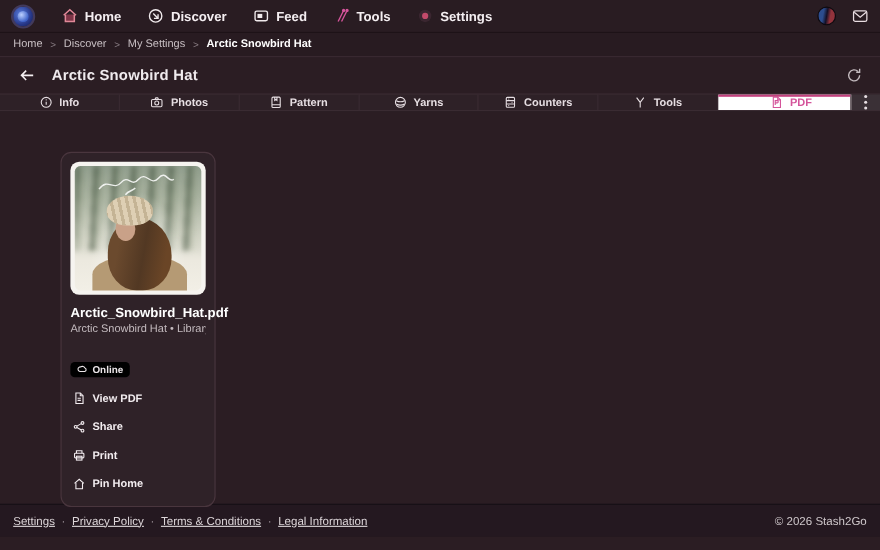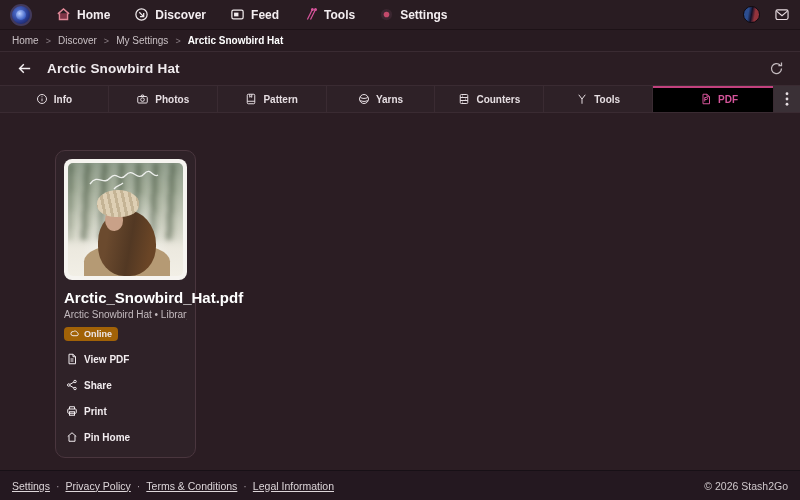--- a/index.html
+++ b/index.html
@@ -45,28 +45,28 @@
   .crumb-sep { color: #8b7f85; font-size: 9px; }
   .crumb.current { font-weight: bold; color: #ffffff; }
 
   
   .titlebar { height: 33px; display: flex; align-items: center; gap: 14px; padding: 0 16px; }
   .back-btn { cursor: pointer; display: flex; align-items: center; }
   .page-title { font-size: 13.5px; font-weight: bold; letter-spacing: .2px; }
   .refresh-btn { margin-left: auto; cursor: pointer; }
 
   
-  .tabbar { height: 28px; display: flex; background: #2e2127;
+  .tabbar { height: 16px; display: flex; background: #2e2127;
     border-top: 1px solid #3a2b32; border-bottom: 1px solid #3a2b32; }
   .tab {
     flex: 1; display: flex; align-items: center; justify-content: center; gap: 6px;
     font-size: 10px; font-weight: bold; color: #e6dee2;
     border-right: 1px solid #3a2b32; position: relative; cursor: pointer;
   }
-  .tab.active { background: #000000; color: #d4549a; padding-left: 12px; }
+  .tab.active { background: #ffffff; color: #d4549a; padding-left: 12px; }
   .tab.active::before { content: ""; position: absolute; top: 0; left: 0; right: 0;
     height: 2px; background: #c2417e; }
   .tab-more { width: 26px; display: flex; align-items: center; justify-content: center;
     background: #3a3036; cursor: pointer; }
 
   
   .main { position: relative; height: 357px; }
 
   .pdf-card {
     position: absolute; left: 55px; top: 37px; width: 141px;
@@ -90,26 +90,26 @@
   .fig-hair { position: absolute; bottom: 0; left: 30px; width: 58px; height: 66px;
     background: linear-gradient(100deg, #6b4a2e 20%, #523823 55%, #6a4526 85%);
     border-radius: 48% 52% 45% 45%; }
   .fig-face { position: absolute; bottom: 45px; left: 37px; width: 18px; height: 22px;
     background: #c9a188; border-radius: 50% 50% 48% 52%; }
   .fig-hat { position: absolute; bottom: 59px; left: 29px; width: 42px; height: 27px;
     background: #decfb4; border-radius: 50% 50% 44% 44%; overflow: hidden; }
   .fig-hat::after { content: ""; position: absolute; inset: 0;
     background: repeating-linear-gradient(78deg, rgba(158,138,102,.4) 0 3px, rgba(255,255,255,0) 3px 7px); }
 
-  .filename { margin-top: 9px; font-size: 15px; font-weight: bold; color: #ffffff;
+  .filename { margin-top: 9px; font-size: 12px; font-weight: bold; color: #ffffff;
     white-space: nowrap; }
   .subtitle { margin-top: 3px; font-size: 10px; color: #c4bbbf;
     white-space: nowrap; overflow: hidden; }
-  .badge { margin-top: 7px; display: inline-flex; align-items: flex-start; gap: 4px;
-    background: #a16207; border-radius: 4px; padding: 2px 6px;
+  .badge { margin-top: 24px; display: inline-flex; align-items: flex-start; gap: 4px;
+    background: #000000; border-radius: 4px; padding: 2px 6px;
     font-size: 9px; font-weight: bold; color: #ece6e9; }
   .actions { margin-top: 12px; display: grid; grid-template-columns: 1fr;
     row-gap: 14px; padding: 0 2px; }
   .action { display: flex; align-items: center; gap: 6px;
     font-size: 10px; font-weight: bold; color: #f2ecef; cursor: pointer; }
 
   .add-btn {
     position: absolute; left: 28px; right: 28px; bottom: 8px; height: 26px;
     border: 1px dashed #935271; border-radius: 13px;
     display: flex; align-items: center; justify-content: center; gap: 6px;

